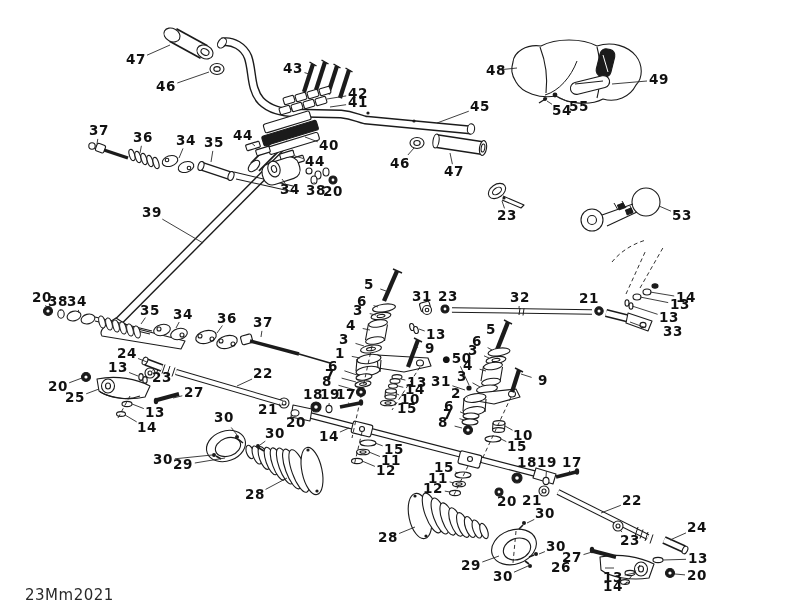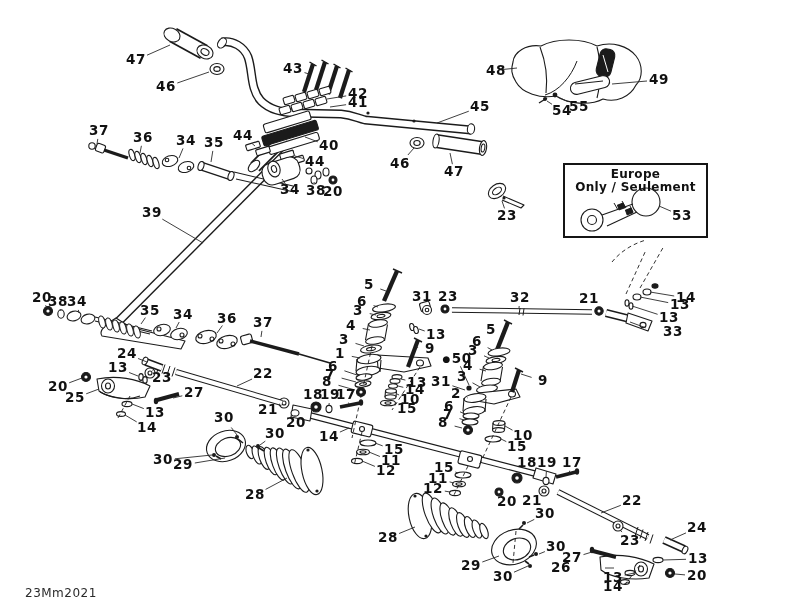--- a/index.html
+++ b/index.html
@@ -5,21 +5,21 @@
   html,body{margin:0;padding:0;width:800px;height:616px;background:#fff;overflow:hidden;}
   .stage{position:relative;width:800px;height:616px;font-family:"DejaVu Sans",sans-serif;border-radius:25px;}
   .stage svg{position:absolute;left:0;top:0;}
   #callouts{position:absolute;left:0;top:0;width:800px;height:616px;pointer-events:none;}
   .callout{position:absolute;transform:translate(-50%,-50%);font-weight:bold;font-size:13.5px;
            color:#111;white-space:nowrap;letter-spacing:.5px;line-height:1;}
   .callout .dot{font-size:9px;vertical-align:1px;margin-right:1px;}
   .europe-box{position:absolute;left:563px;top:163px;width:145px;height:75px;border:2px solid #151515;
               box-sizing:border-box;text-align:center;padding-top:3px;}
   .europe-box .l1,.europe-box .l2{font-weight:bold;font-size:12px;line-height:13px;color:#111;letter-spacing:.3px;}
-  .footer-code{position:absolute;left:25px;top:586px;font-size:12px;color:#2a2a2a;letter-spacing:.5px;}
+  .footer-code{position:absolute;left:25px;top:586px;font-size:15px;color:#2a2a2a;letter-spacing:.5px;}
 </style>
 </head>
 <body>
 
 <div class="stage">
 
 <svg width="800" height="616" viewBox="0 0 800 616">
 <g stroke="#1b1b1b" stroke-width="1.1" fill="none" stroke-linecap="butt" stroke-linejoin="round">
 
   <g>
@@ -653,20 +653,16 @@
       <div class="callout" style="left: 613px; top: 578px;">13</div>
       <div class="callout" style="left: 613px; top: 587px;">14</div>
       <div class="callout" style="left: 697px; top: 576px;">20</div>
       <div class="callout" style="left: 589px; top: 299px;">21</div>
       <div class="callout" style="left: 686px; top: 298px;">14</div>
       <div class="callout" style="left: 680px; top: 305px;">13</div>
       <div class="callout" style="left: 669px; top: 318px;">13</div>
       <div class="callout" style="left: 657px; top: 332px; margin-left: 16px;">33</div>
     </div>
 
-<div class="europe-box">
-  <div class="l1">Europe</div>
-  <div class="l2">Only / Seulement</div>
+
+<div class="footer-code">23Mm2021</div>
+
 </div>
 
-<div class="footer-code">23Mm2021</div>
-
-</div>
-
 </body></html>

